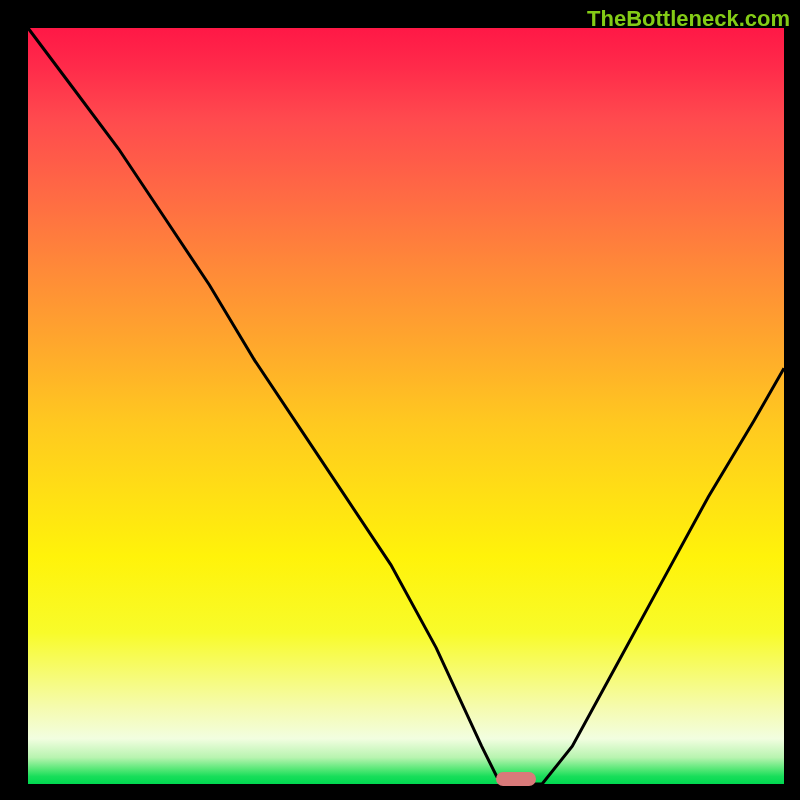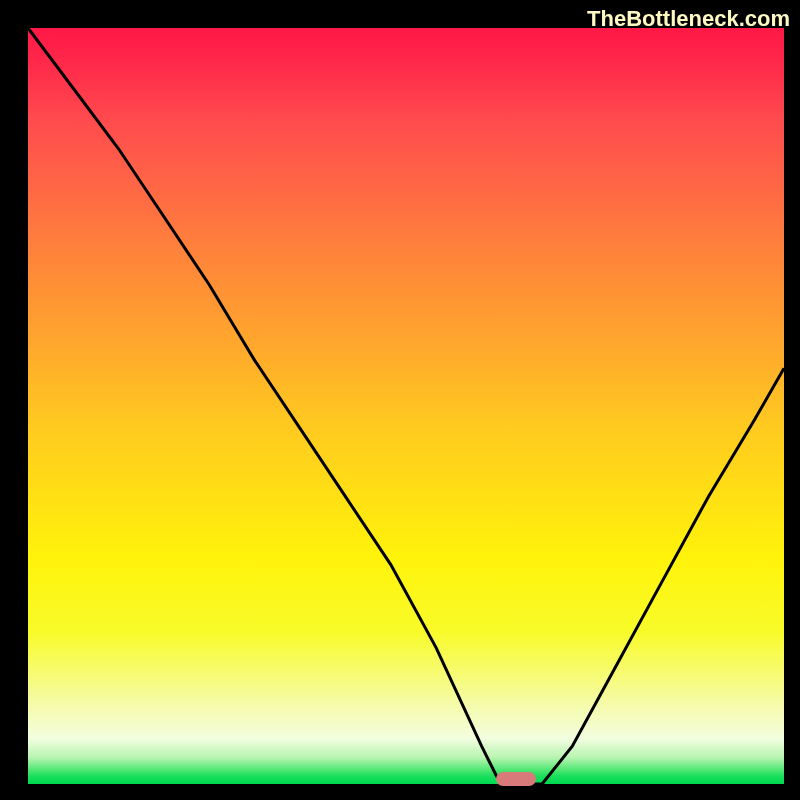--- a/index.html
+++ b/index.html
@@ -10,21 +10,21 @@
     background: #000;
     position: relative;
   }
   .watermark {
     position: absolute;
     top: 6px;
     right: 10px;
     font-family: Arial, Helvetica, sans-serif;
     font-size: 22px;
     font-weight: 600;
-    color: #fef9c3;
+    color: #84cc16;
     z-index: 10;
   }
   .plot-frame {
     position: absolute;
     left: 28px;
     top: 28px;
     width: 756px;
     height: 756px;
     background: #000;
   }

